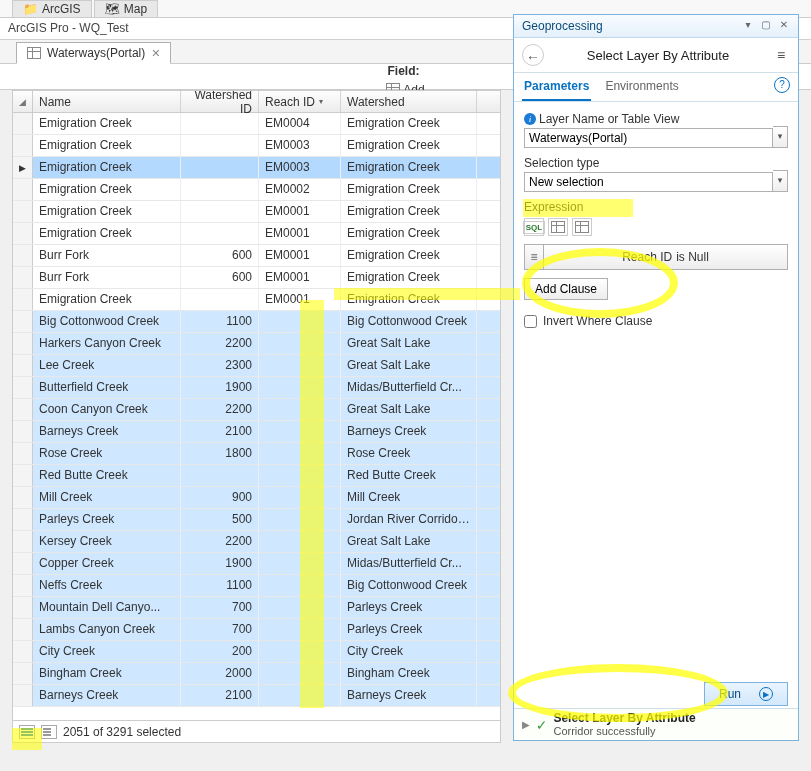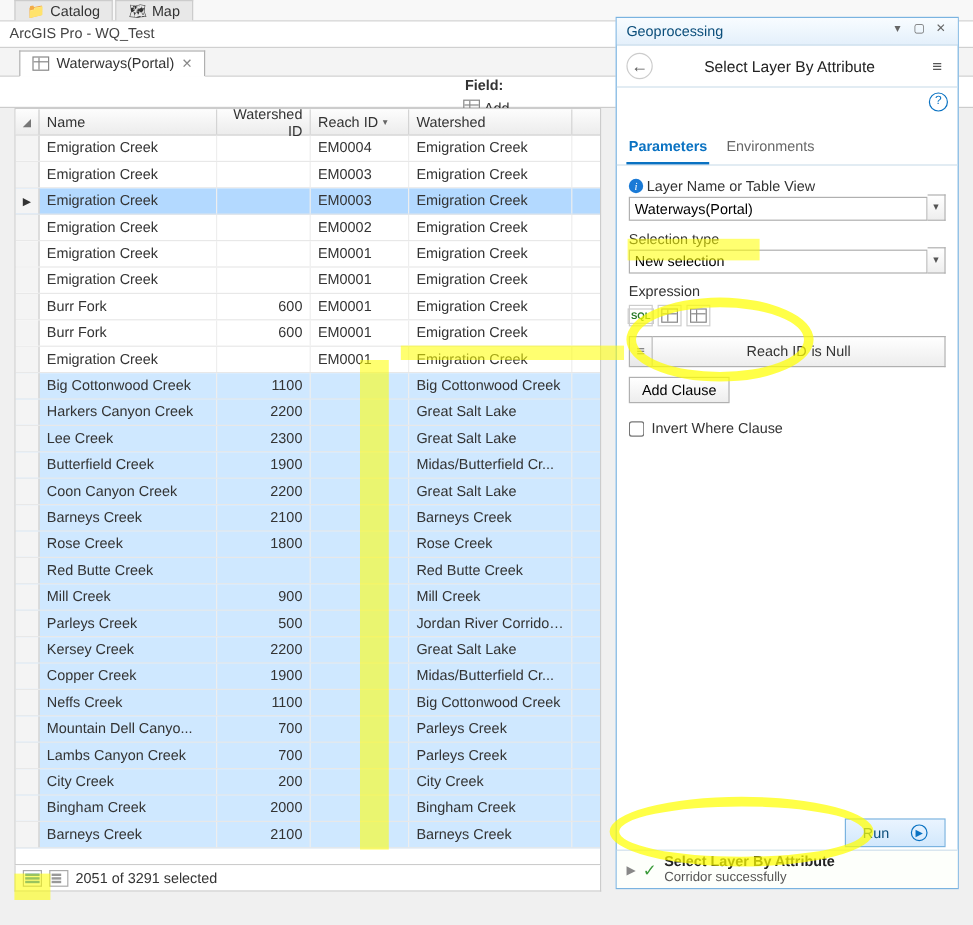--- a/index.html
+++ b/index.html
@@ -54,21 +54,21 @@
 .gp-head { background: linear-gradient(#f8fcff,#e4f0fb); border-bottom: 1px solid #c0d8ea; padding: 4px 8px; color: #0a4d7a; display: flex; align-items: center; justify-content: space-between; }
 .gp-head .wbtns { display: flex; gap: 6px; }
 .gp-head .wbtn { width: 12px; height: 12px; color: #666; font-size: 10px; line-height: 10px; text-align: center; cursor: pointer; }
 
 .gp-tool { border-bottom: 1px solid #d0e0eb; padding: 6px 8px; display: flex; align-items: center; gap: 10px; }
 .gp-back { width: 22px; height: 22px; border: 1px solid #ccc; border-radius: 50%; display: flex; align-items: center; justify-content: center; color: #555; cursor: pointer; font-size: 14px; }
 .gp-toolname { flex: 1; text-align: center; font-size: 13px; color: #222; }
 .gp-menu { width: 18px; text-align: center; color: #555; cursor: pointer; font-size: 14px; }
 
 .gp-tabs { display: flex; border-bottom: 1px solid #d0e0eb; padding: 0 8px; gap: 12px; }
-.gp-tab { padding: 6px 2px; color: #666; cursor: pointer; margin-top: 36px; }
+.gp-tab { padding: 6px 2px; color: #666; cursor: pointer; }
 .gp-tab.active { color: #0a72c2; border-bottom: 2px solid #0a72c2; font-weight: 600; }
 .gp-help { margin-left: auto; width: 16px; height: 16px; border: 1px solid #0a72c2; border-radius: 50%; color: #0a72c2; font-size: 10px; text-align: center; line-height: 14px; margin-top: 4px; }
 
 .gp-body { padding: 6px 10px; }
 .gp-field-lbl { font-size: 12px; color: #333; margin-top: 4px; display: flex; align-items: center; gap: 3px; }
 .info-i { width: 12px; height: 12px; border-radius: 50%; background: #1a7ad6; color: #fff; font-size: 9px; text-align: center; line-height: 12px; font-style: italic; font-family: serif; }
 .gp-input { width: 100%; border: 1px solid #b0b0b0; padding: 2px 4px; height: 20px; font-size: 12px; margin-top: 2px; background: #fff; }
 .gp-select { display: flex; }
 .gp-select .arrow { width: 16px; border: 1px solid #b0b0b0; border-left: none; background: linear-gradient(#fff,#eee); text-align: center; font-size: 9px; line-height: 18px; color: #555; }
 
@@ -105,21 +105,21 @@
 .tbl-icon { width: 14px; height: 12px; display: inline-block; border: 1px solid #888; position: relative; }
 .tbl-icon::before { content: ""; position: absolute; top: 3px; left: 0; right: 0; height: 1px; background: #888; }
 .tbl-icon::after { content: ""; position: absolute; top: 0; bottom: 0; left: 4px; width: 1px; background: #888; }
 </style>
 </head>
 <body>
 
 <div class="toptabs">
   <div class="toptab inactive">
       <span>📁</span>
-      <span>Catalog</span>
+      <span>ArcGIS</span>
     </div>
   <div class="toptab inactive">
       <span>🗺</span>
       <span>Map</span>
     </div>
 </div>
 
 <div class="titlebar">ArcGIS Pro - WQ_Test</div>
 
 <div class="tabletab-row">

